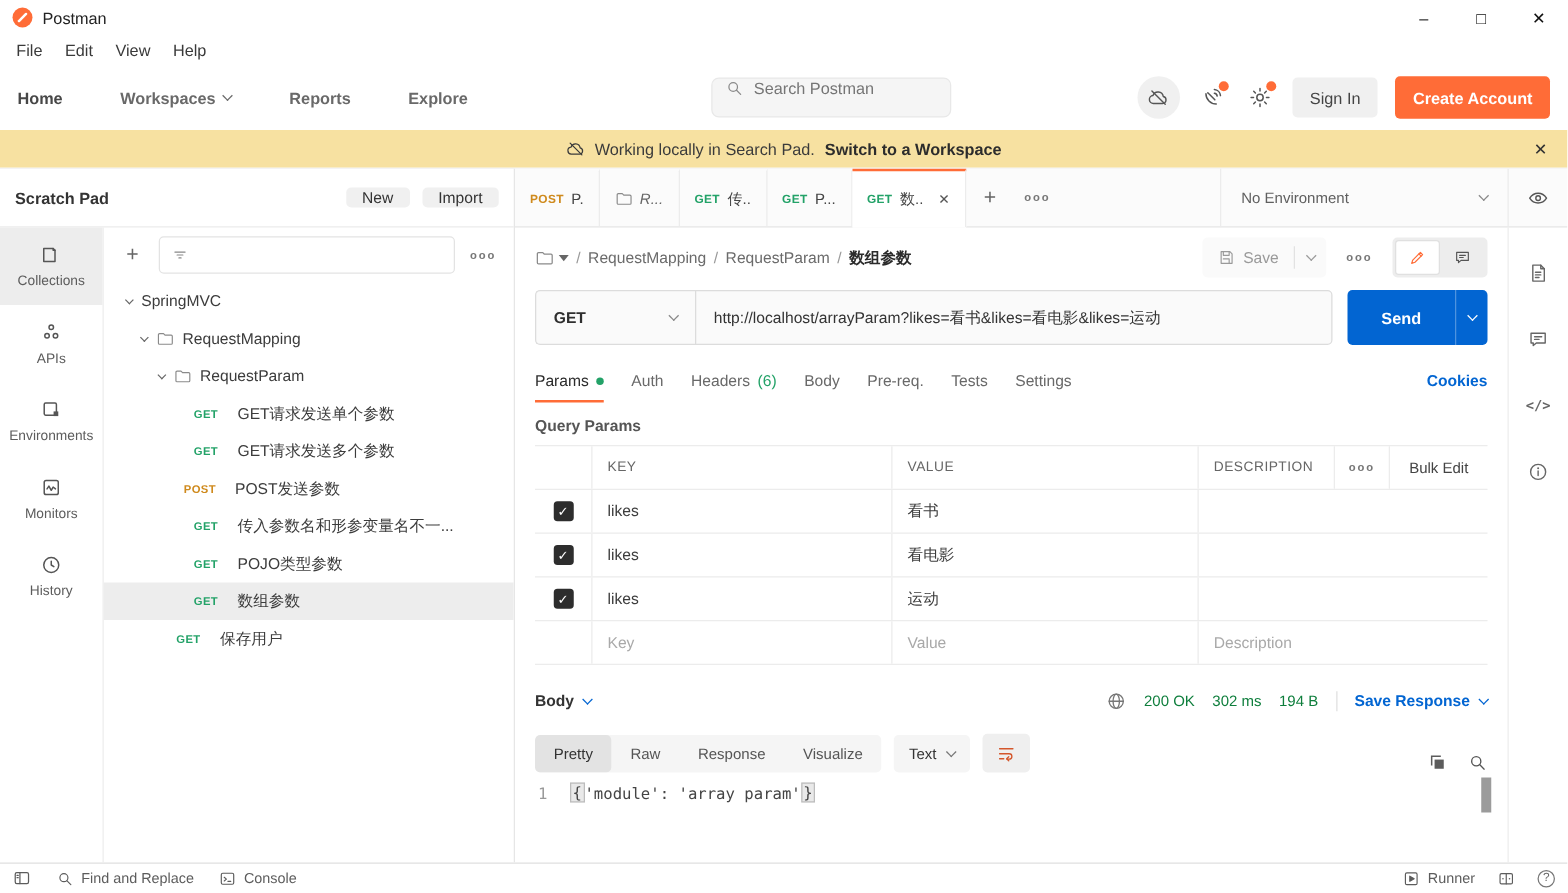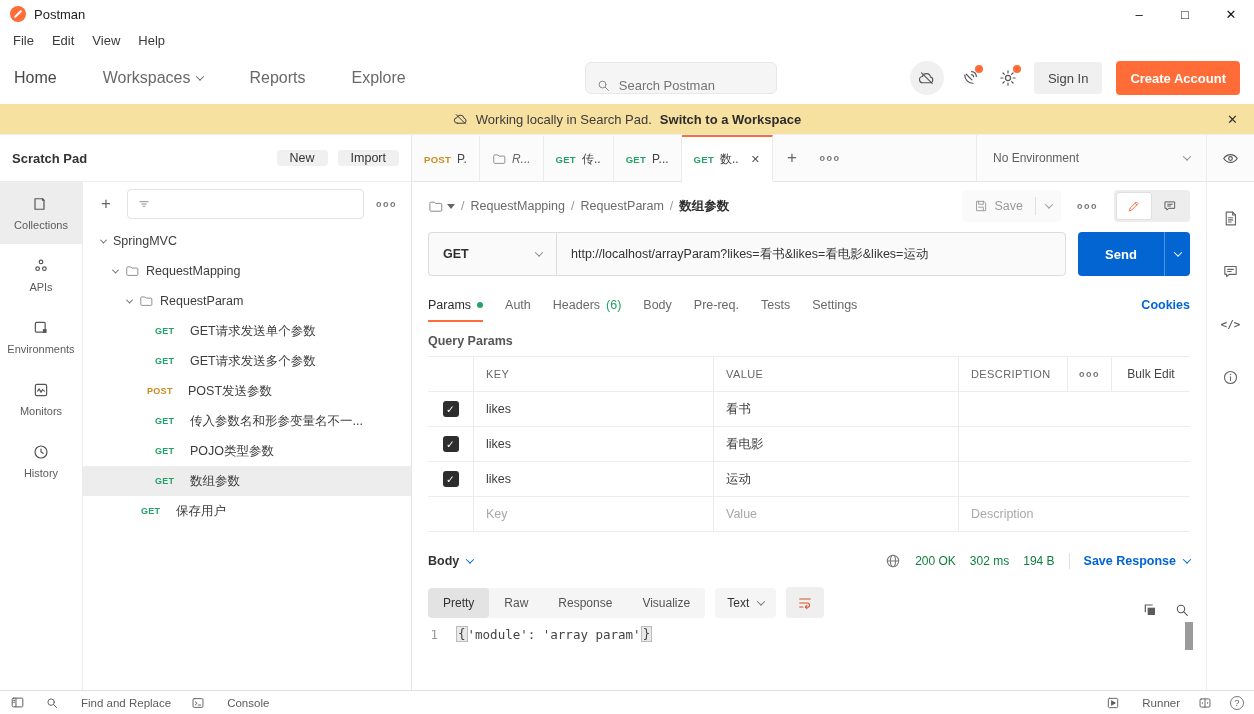--- a/index.html
+++ b/index.html
@@ -21,24 +21,24 @@
   .win-controls{margin-left:auto;display:flex;height:100%;}
   .win-btn{width:46px;height:100%;display:flex;align-items:center;justify-content:center;font-size:13px;color:#111;cursor:default;}
 
   
   .menubar{height:24px;display:flex;align-items:center;padding-left:4px;}
   .menu-item{padding:0 9px;font-size:13px;color:#3a3a3a;}
 
   
   .topnav{height:52px;display:flex;align-items:center;padding:0 14px;}
   .nav-left{display:flex;align-items:center;}
-  .nav-item{font-size:16px;font-weight:400;color:#696969;margin-right:46px;display:flex;align-items:center;gap:7px;}
+  .nav-item{font-size:13px;font-weight:700;color:#696969;margin-right:46px;display:flex;align-items:center;gap:7px;}
   .nav-item.first{color:#474747;}
   .chev{display:inline-block;width:6px;height:6px;border-right:1.5px solid currentColor;border-bottom:1.5px solid currentColor;transform:rotate(45deg) translate(-1px,-1px);}
-  .search-box{margin:0 auto;width:192px;height:32px;background:#f5f5f5;border:1px solid #e8e8e8;border-radius:6px;display:flex;align-items:flex-end;padding:0 10px;gap:8px;color:#8a8a8a;}
+  .search-box{margin:0 auto;width:192px;height:32px;background:#f5f5f5;border:1px solid #e8e8e8;border-radius:6px;display:flex;align-items:flex-start;padding:0 10px;gap:8px;color:#8a8a8a;}
   .search-box input{border:none;background:transparent;outline:none;font-size:13px;color:#555;width:130px;font-family:"Liberation Sans",sans-serif;}
   .nav-right{display:flex;align-items:center;gap:14px;}
   .round-btn{width:34px;height:34px;border-radius:50%;background:#f0f0f0;display:flex;align-items:center;justify-content:center;color:#555;}
   .icon-btn{position:relative;color:#555;width:24px;height:24px;display:flex;align-items:center;justify-content:center;}
   .notif-dot{position:absolute;top:-1px;right:-1px;width:8px;height:8px;border-radius:50%;background:var(--brand-orange);}
   .signin-btn{height:32px;padding:0 14px;background:#f0f0f0;border-radius:4px;display:flex;align-items:center;font-size:13px;color:#444;}
   .create-btn{height:34px;padding:0 14px;background:var(--brand-orange);border-radius:4px;display:flex;align-items:center;font-size:13px;font-weight:600;color:#fff;}
 
   
   .banner{height:30px;background:var(--banner-yellow);display:flex;align-items:center;justify-content:center;gap:8px;position:relative;color:#3b3b3b;}
@@ -159,21 +159,21 @@
   .resp-tools-right{margin-left:auto;display:flex;align-items:center;gap:16px;color:#555;}
   .code-area{flex:1;position:relative;padding:8px 0;font-family:"DejaVu Sans Mono",monospace;font-size:12.5px;color:#444;min-height:34px;}
   .code-line{display:flex;align-items:center;}
   .line-no{width:44px;flex:none;text-align:right;color:#999;padding-right:18px;}
   .brace{background:#e9e9e9;border:1px solid #bcbcbc;padding:0 1px;line-height:1.15;}
   .code-text{white-space:pre;}
   .vscroll{position:absolute;right:13px;top:4px;width:8px;height:28px;background:#9b9b9b;}
 
   
   .statusbar{height:24px;border-top:1px solid #e0e0e0;display:flex;align-items:center;padding:0 10px;gap:20px;font-size:11.5px;color:#5c5c5c;position:absolute;left:0;right:0;bottom:0;background:#fff;}
-  .sb-item{display:flex;align-items:center;gap:22px;}
+  .sb-item{display:flex;align-items:center;gap:6px;}
   .sb-right{margin-left:auto;display:flex;align-items:center;gap:18px;}
   .qcircle{width:14px;height:14px;border:1.3px solid #777;border-radius:50%;display:flex;align-items:center;justify-content:center;font-size:9.5px;color:#666;}
 </style>
 </head>
 <body>
 
 <div class="titlebar">
   <div class="logo"></div>
   <div class="app-title">Postman</div>
   <div class="win-controls">

